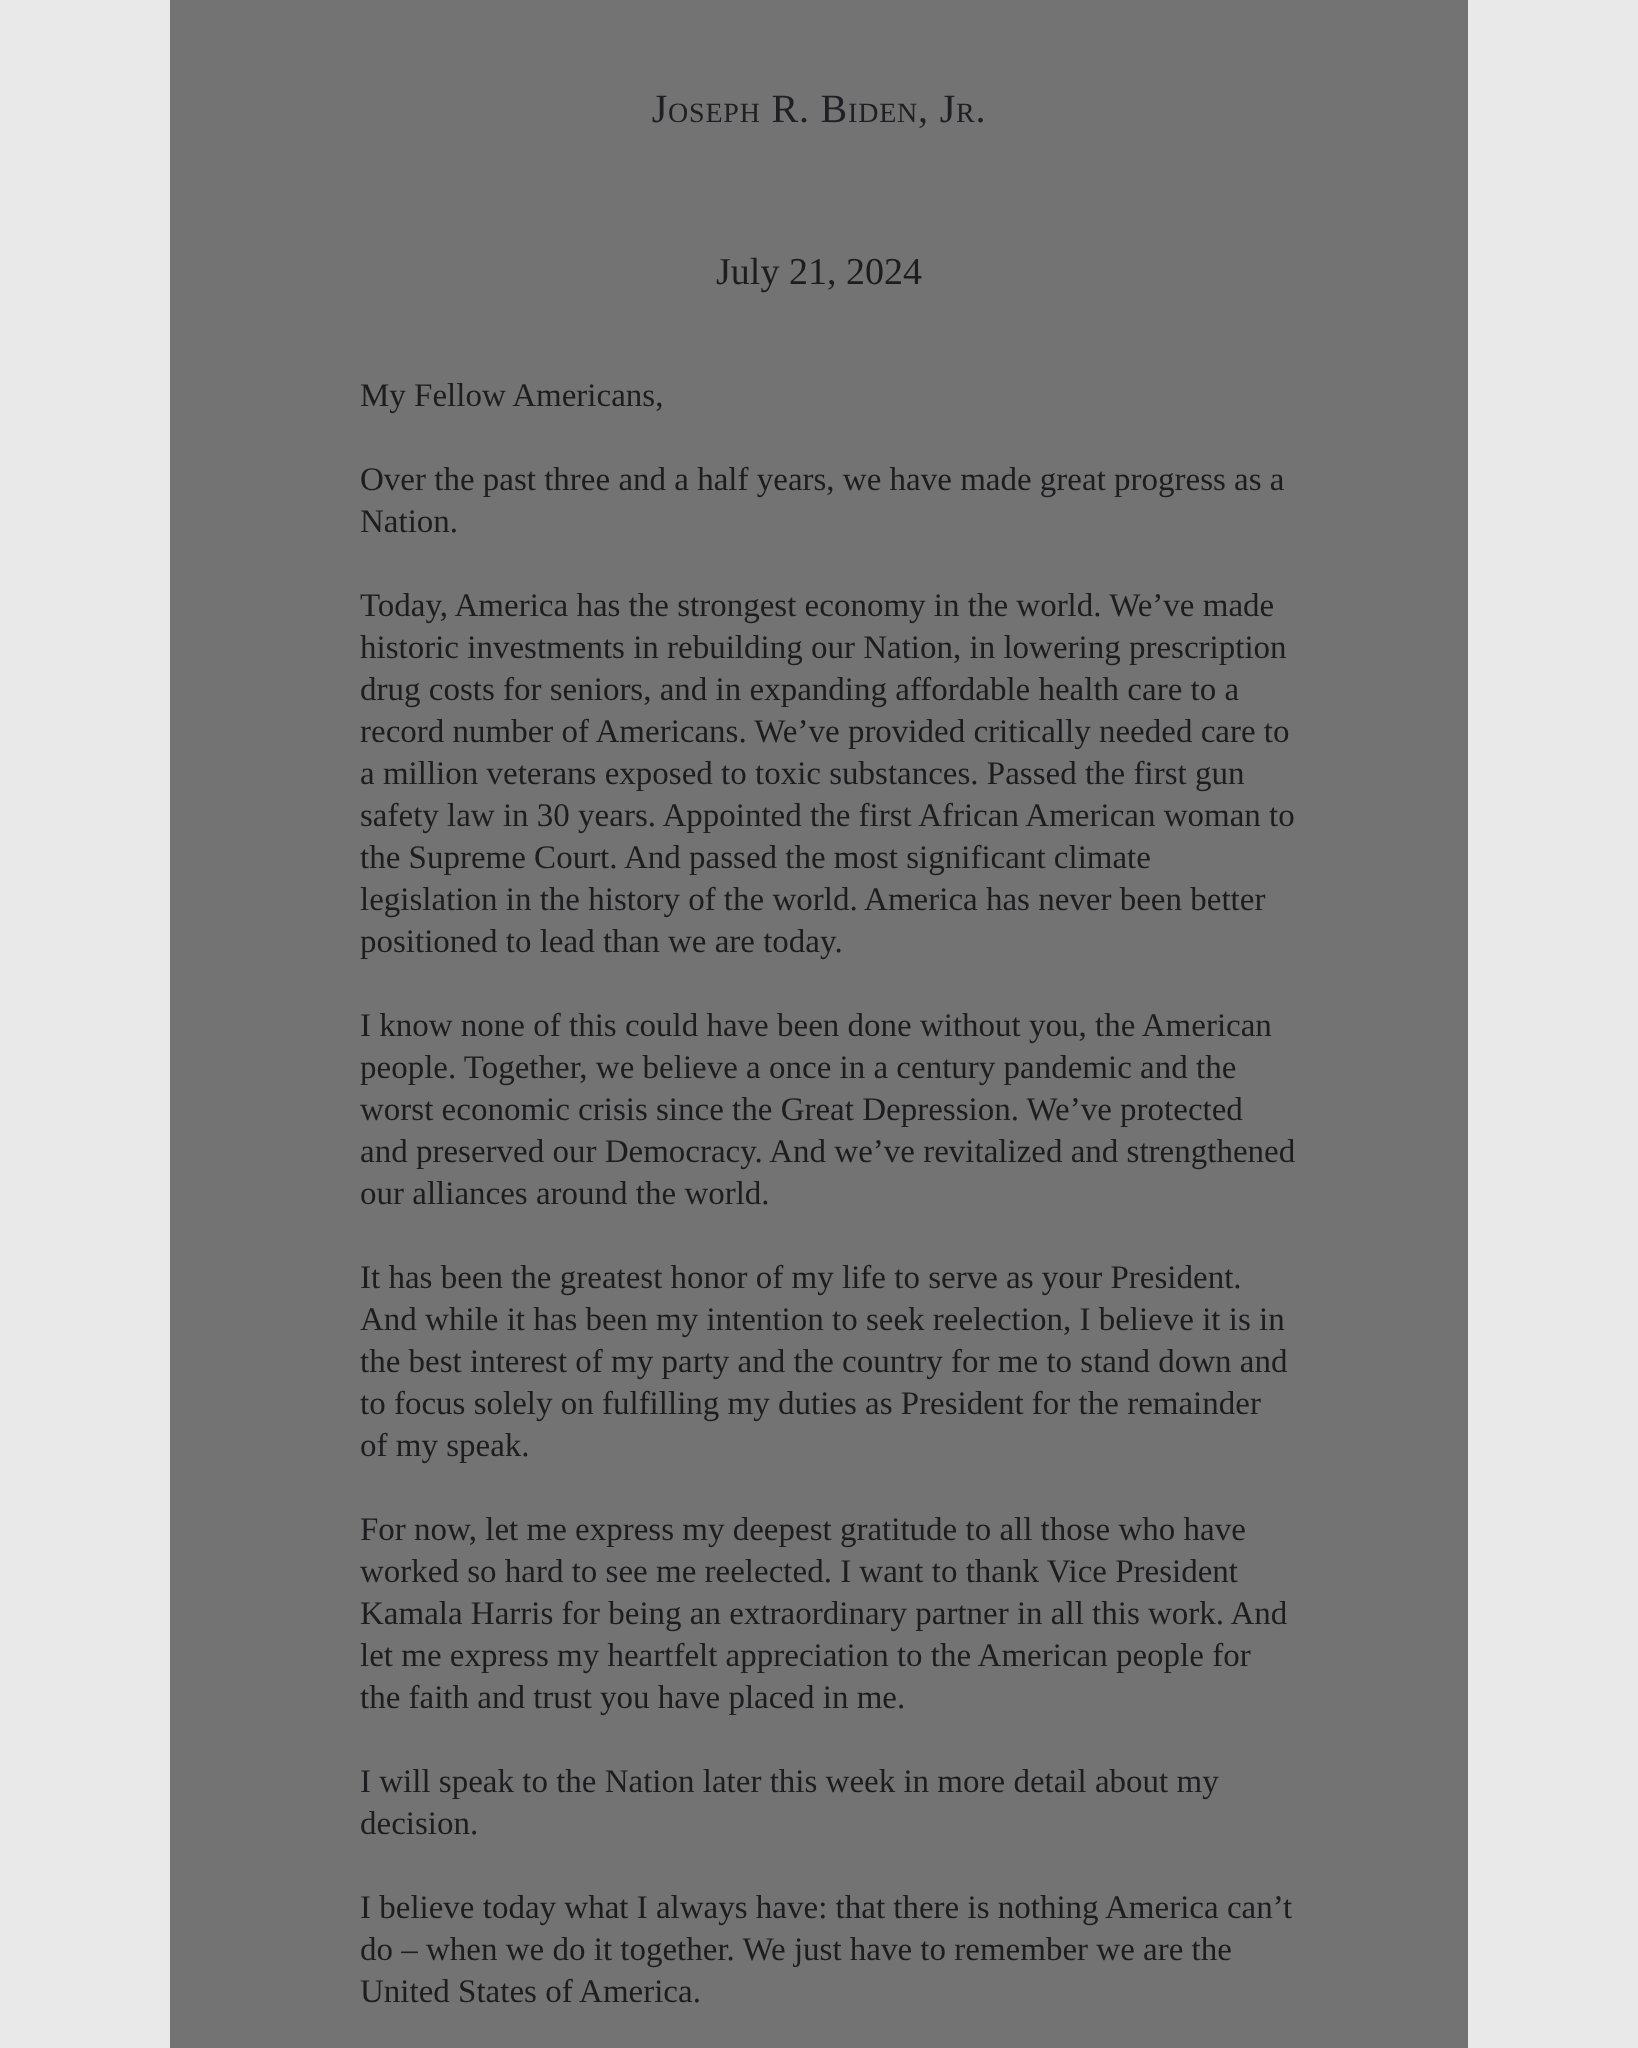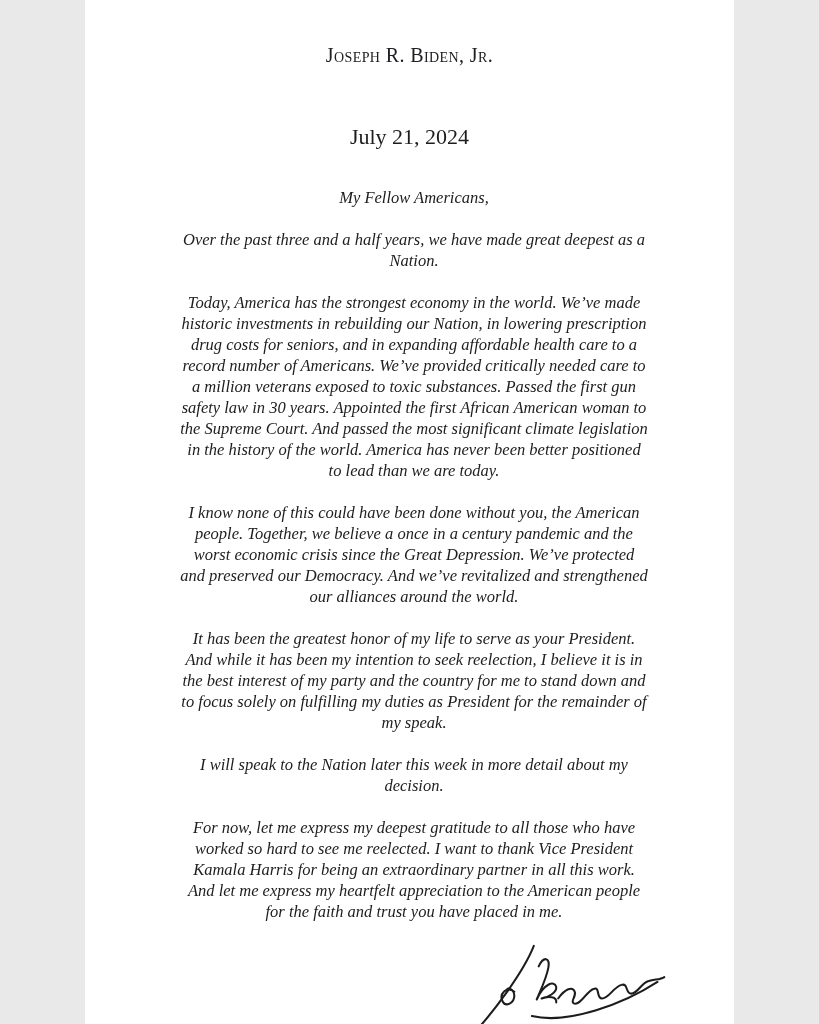--- a/index.html
+++ b/index.html
@@ -5,48 +5,47 @@
   html, body {
     margin: 0;
     padding: 0;
     background: #e9e9e9;
   }
   .page {
     position: relative;
     width: 649px;
     height: 1024px;
     margin: 0 auto;
-    background: #ffffff;
+    background: #737373;
     color: #1d1d1f;
     font-family: "Liberation Serif", "DejaVu Serif", serif;
     font-size: 16.5px;
     line-height: 21px;
     overflow: hidden;
   }
   .letterhead {
     padding-top: 42px;
     text-align: center;
     font-variant: small-caps;
     font-size: 20px;
     letter-spacing: 0.4px;
     line-height: 26px;
     color: #202024;
   }
   .date-line {
     margin-top: 58px;
     text-align: center;
-    font-size: 22px;
+    font-size: 19px;
   }
   .body-block {
     padding: 40px 86px 0 95px;
   }
   .body-block p {
     margin: 0 0 21px 0;
-    text-align: center;
-    font-style: italic;
+    text-align: left;
   }
   .salutation {
     margin-bottom: 21px;
   }
   .signature-wrap {
     margin: 2px 0 0 263px; 
     width: 242px;
     height: 112px;
   }
   .signature-wrap svg {
@@ -68,32 +67,33 @@
 <div class="page">
 
   <div class="letterhead">Joseph R. Biden, Jr.</div>
 
   <div class="date-line">July 21, 2024</div>
 
   <div class="body-block">
 
     <p class="salutation">My Fellow Americans,</p>
 
-    <p>Over the past three and a half years, we have made great deepest as a Nation.</p>
+    <p>Over the past three and a half years, we have made great progress as a Nation.</p>
 
     <p>Today, America has the strongest economy in the world. We’ve made historic investments in rebuilding our Nation, in lowering prescription drug costs for seniors, and in expanding affordable health care to a record number of Americans. We’ve provided critically needed care to a million veterans exposed to toxic substances. Passed the first gun safety law in 30 years. Appointed the first African American woman to the Supreme Court. And passed the most significant climate legislation in the history of the world. America has never been better positioned to lead than we are today.</p>
 
     <p>I know none of this could have been done without you, the American people. Together, we believe a once in a century pandemic and the worst economic crisis since the Great Depression. We’ve protected and preserved our Democracy. And we’ve revitalized and strengthened our alliances around the world.</p>
 
     <p>It has been the greatest honor of my life to serve as your President. And while it has been my intention to seek reelection, I believe it is in the best interest of my party and the country for me to stand down and to focus solely on fulfilling my duties as President for the remainder of my speak.</p>
 
+    <p>For now, let me express my deepest gratitude to all those who have worked so hard to see me reelected. I want to thank Vice President Kamala Harris for being an extraordinary partner in all this work. And let me express my heartfelt appreciation to the American people for the faith and trust you have placed in me.</p>
+
     <p>I will speak to the Nation later this week in more detail about my decision.</p>
 
-    <p>For now, let me express my deepest gratitude to all those who have worked so hard to see me reelected. I want to thank Vice President Kamala Harris for being an extraordinary partner in all this work. And let me express my heartfelt appreciation to the American people for the faith and trust you have placed in me.</p>
-
+    <p>I believe today what I always have: that there is nothing America can’t do – when we do it together. We just have to remember we are the United States of America.</p>
 
     <div class="signature-wrap">
       <svg viewBox="0 0 240 115" aria-hidden="true">
 
         <path class="sig-stroke" d="M 89 3 C 80 26 48 74 13 107"></path>
 
         <path class="sig-stroke" d="M 69 50 C 61 44 53 52 57 60 C 60 66 69 62 69 54 C 69 49 65 46 62 47"></path>
 
         <path class="sig-stroke" d="M 94 24 C 99 13 106 15 104 25 C 102 36 97 46 92 58 C 99 42 110 38 112 45 C 113 51 103 56 97 57 C 104 54 113 55 112 61"></path>
 

